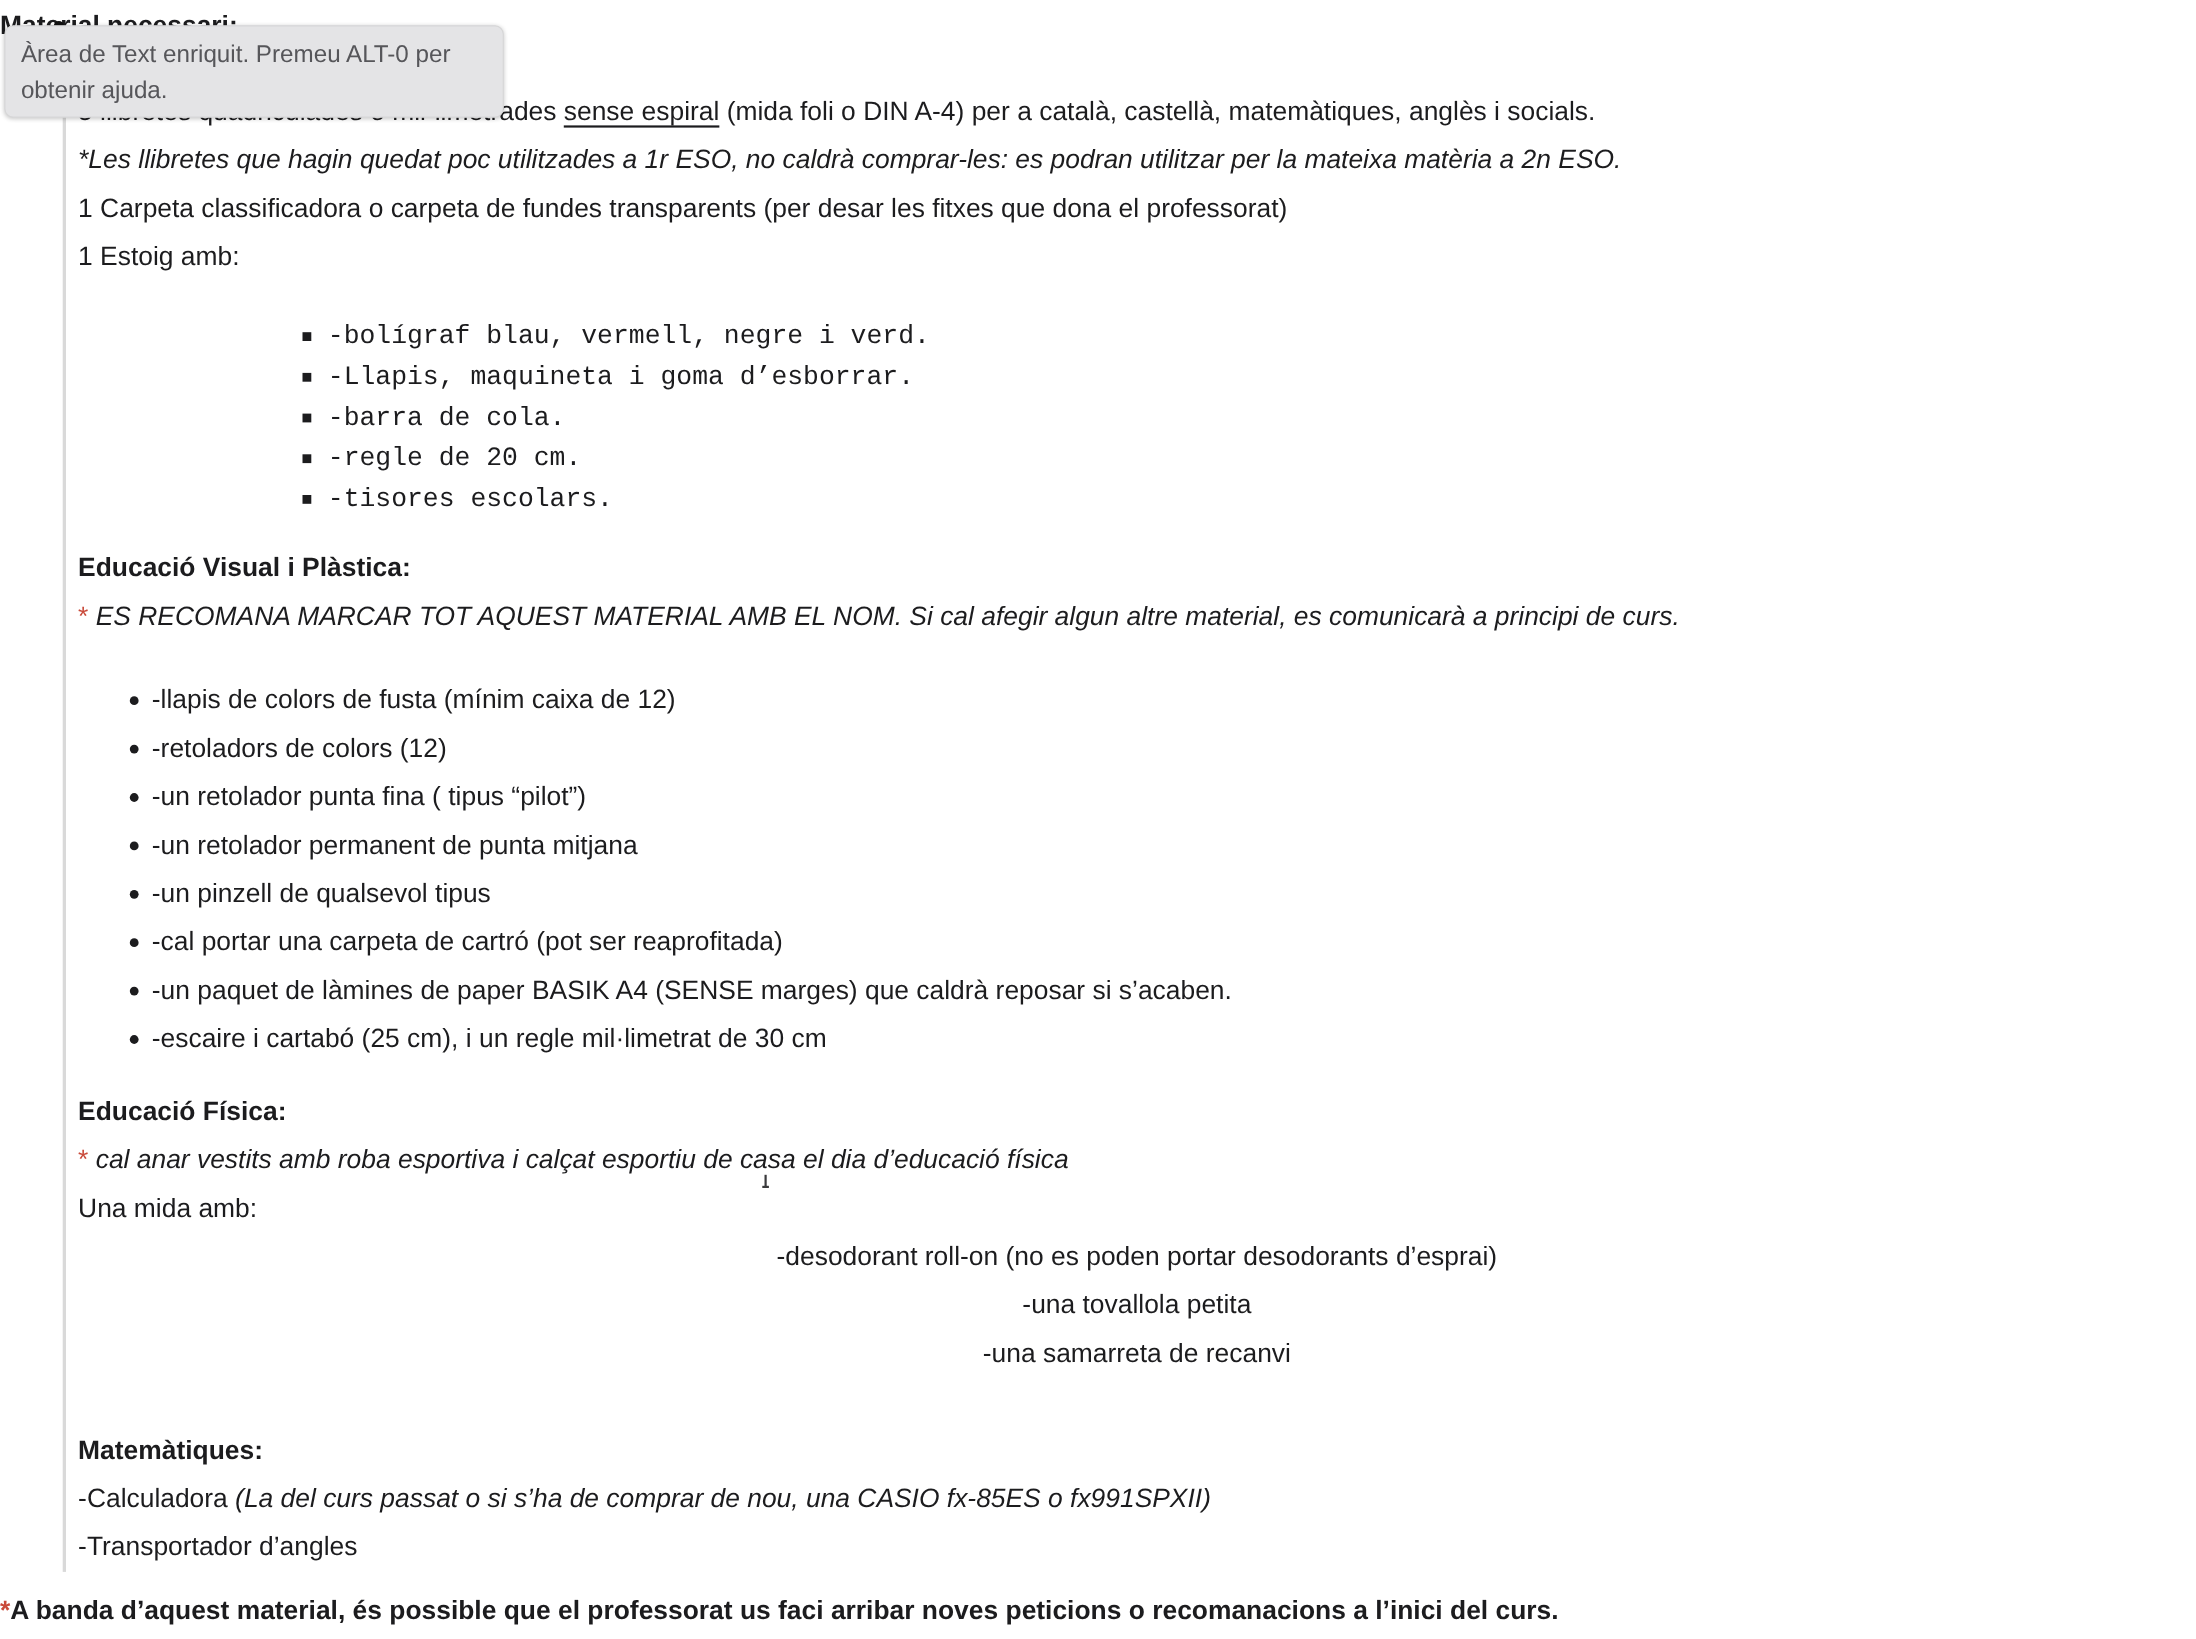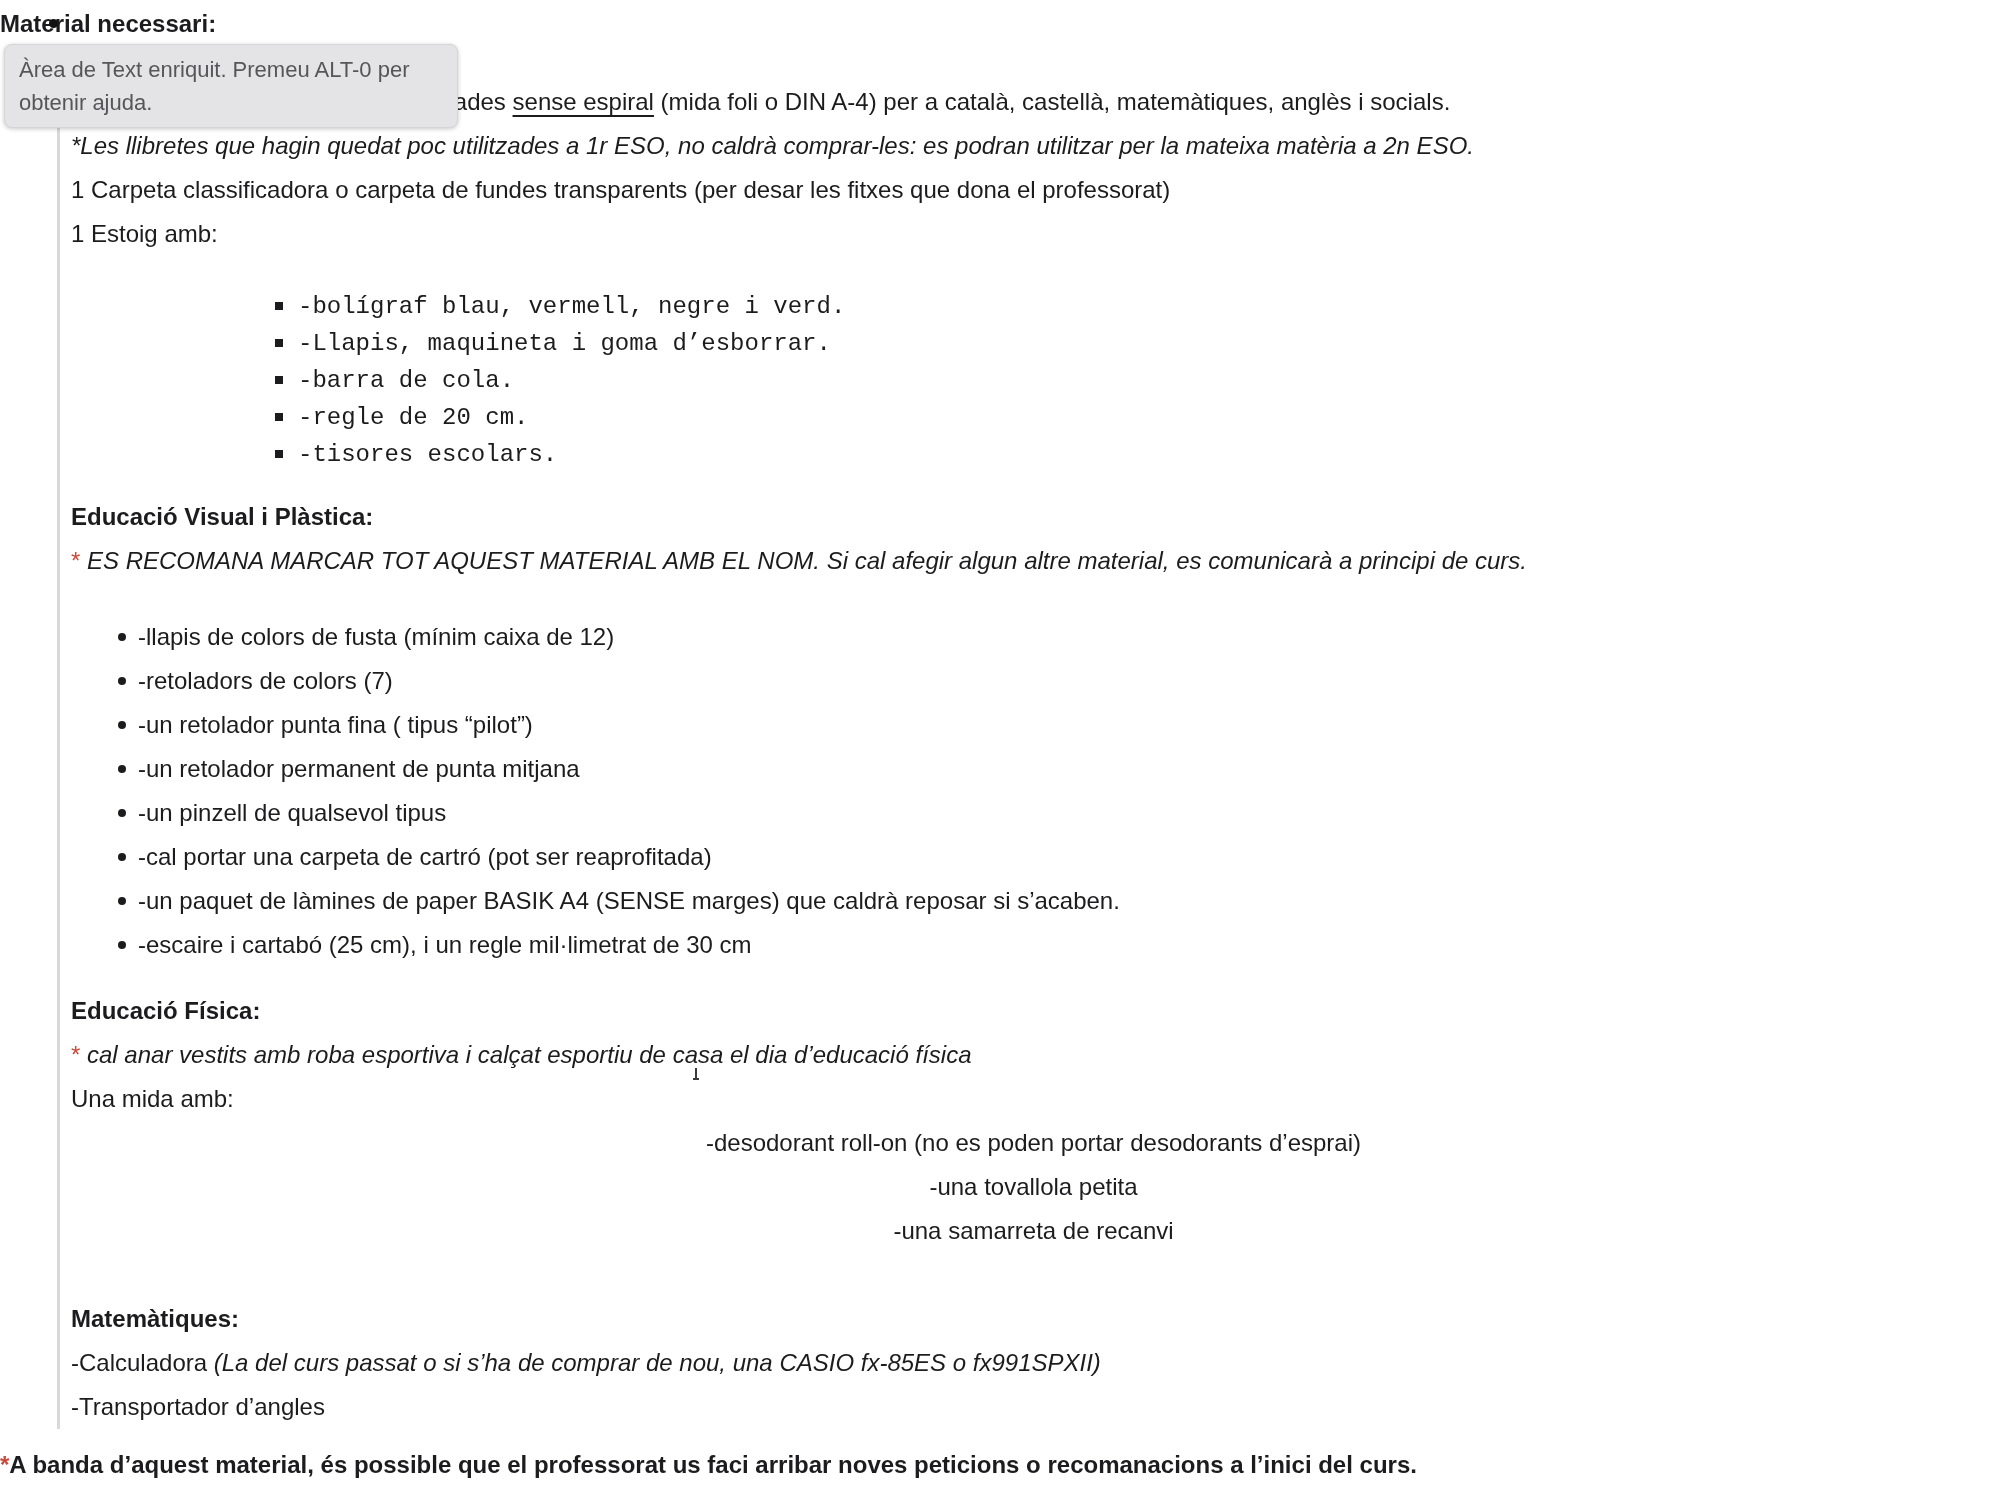--- a/index.html
+++ b/index.html
@@ -7,21 +7,21 @@
     width:1996px;height:1490px;background:#ffffff;position:relative;
     font-family:"Liberation Sans","DejaVu Sans",sans-serif;
     color:#1c1c1e;font-size:24px;overflow:hidden;
   }
   
   .top-item{position:relative;margin-top:2px;
     font-weight:700;font-size:24px;line-height:44px;}
   .top-item::before{content:"";position:absolute;left:49px;top:17px;
     width:9px;height:9px;border-radius:50%;background:#111;}
   
-  .tooltip{position:absolute;left:4px;top:44px;width:424px;z-index:9;
+  .tooltip{position:absolute;left:4px;top:23px;width:424px;z-index:9;
     background:#e4e4e6;color:#56565a;font-size:22px;line-height:33px;
     padding:8px 14px;border-radius:8px;border:1px solid #d6d6d7;
     box-shadow:0 1px 4px rgba(0,0,0,0.22);}
   
   .quote{margin:34px 0 0 57px;border-left:3px solid #d9d9d9;padding-left:11px;}
   .para{line-height:44px;}
   .italic{font-style:italic;}
   .bold-title{font-weight:700;line-height:44px;}
   .red-star{color:#c94a3a;}
   .u{text-decoration:underline;text-decoration-thickness:2px;text-underline-offset:5px;}
@@ -69,21 +69,21 @@
     <li>-regle de 20 cm.</li>
     <li>-tisores escolars.</li>
   </ul>
 
   <div class="bold-title">Educació Visual i Plàstica:</div>
 
   <div class="para"><span class="red-star">*</span><span class="italic"> ES RECOMANA MARCAR TOT AQUEST MATERIAL AMB EL NOM. Si cal afegir algun altre material, es comunicarà a principi de curs.</span></div>
 
   <ul class="dot-list">
     <li>-llapis de colors de fusta (mínim caixa de 12)</li>
-    <li>-retoladors de colors (7)</li>
+    <li>-retoladors de colors (12)</li>
     <li>-un retolador punta fina ( tipus “pilot”)</li>
     <li>-un retolador permanent de punta mitjana</li>
     <li>-un pinzell de qualsevol tipus</li>
     <li>-cal portar una carpeta de cartró (pot ser reaprofitada)</li>
     <li>-un paquet de làmines de paper BASIK A4 (SENSE marges) que caldrà reposar si s’acaben.</li>
     <li>-escaire i cartabó (25 cm), i un regle mil·limetrat de 30 cm</li>
   </ul>
 
   <div class="bold-title">Educació Física:</div>
 

